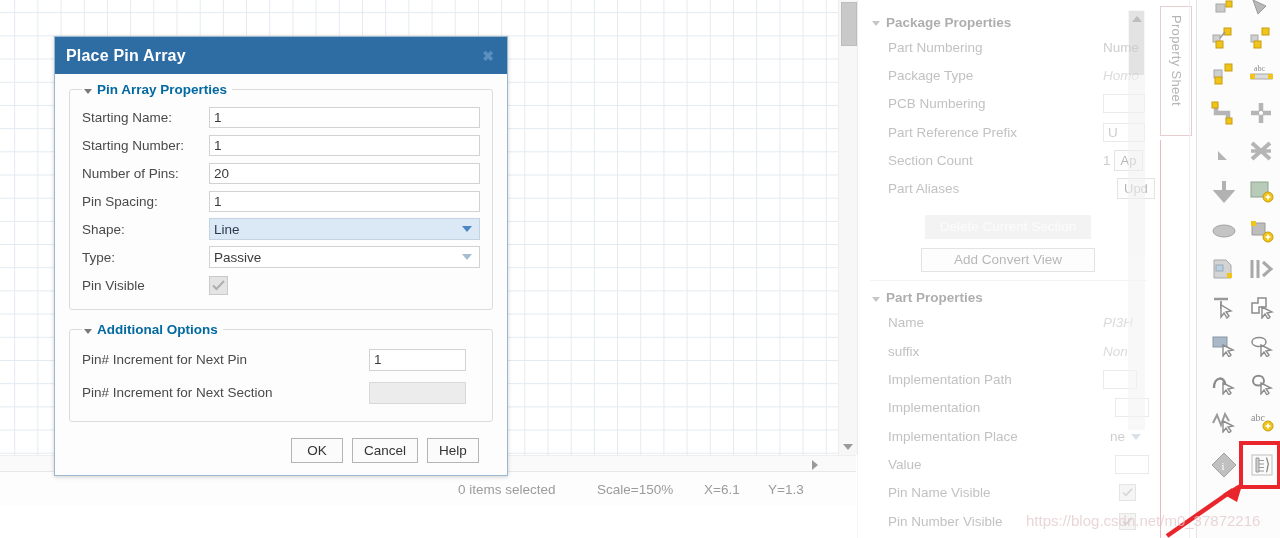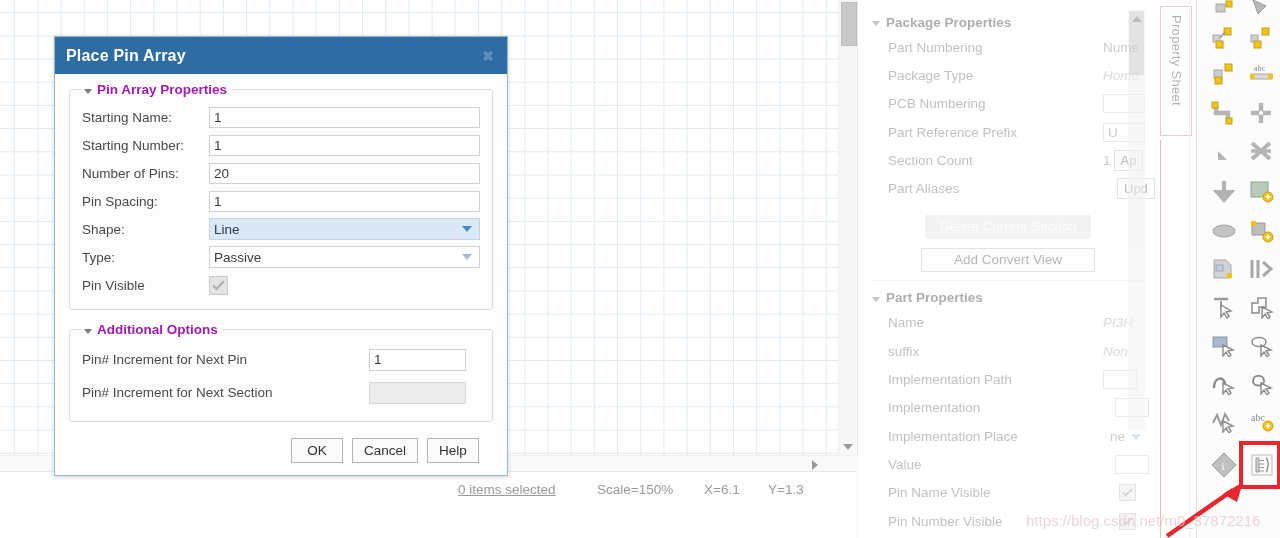--- a/index.html
+++ b/index.html
@@ -36,21 +36,21 @@
   }
   #hright{position:absolute;right:34px;top:2px;width:14px;height:13px;display:flex;align-items:center;justify-content:center;}
 
   
   #statusbar{
     position:absolute;left:0;top:471px;width:856px;height:34px;
     background:#fdfdfd;border-top:1px solid #e7e7e7;border-bottom:1px solid #e7e7e7;
     display:flex;align-items:center;color:#9b9b9b;font-size:13.5px;
   }
   #statusbar .st{position:absolute;}
-  #st-sel{left:458px;text-decoration:underline;}
+  #st-sel{left:458px;}
   #st-scale{left:597px;}
   #st-x{left:704px;}
   #st-y{left:768px;}
   #belowstatus{position:absolute;left:0;top:505px;width:856px;height:33px;background:#fff;}
 
   
   #dialog{
     position:absolute;left:54px;top:36px;width:452px;height:438px;
     background:#fdfdfd;border:1px solid #9bb6cf;
     box-shadow:0 1px 4px rgba(0,0,0,.18);
@@ -65,21 +65,21 @@
     color:#5b8fbe;font-size:14px;width:18px;height:18px;line-height:18px;text-align:center;
     cursor:pointer;user-select:none;font-weight:bold;
   }
   #dlg-body{padding:8px 14px 0 14px;}
 
   fieldset.grp{
     border:1px solid #dcdcdc;border-radius:3px;margin:0;padding:6px 12px 10px 12px;
     position:relative;
   }
   fieldset.grp legend{
-    padding:0 5px 0 2px;font-size:13.5px;font-weight:bold;color:#a21caf;
+    padding:0 5px 0 2px;font-size:13.5px;font-weight:bold;color:#0369a1;
     display:flex;align-items:center;gap:5px;
   }
   .caret{width:0;height:0;border-left:4.5px solid transparent;border-right:4.5px solid transparent;border-top:5px solid #7a7a7a;display:inline-block;margin-top:3px;}
 
   .row{display:flex;align-items:center;height:28px;}
   .row .lab{width:127px;color:#4a4a4a;font-size:13.5px;}
   .inp{
     flex:1;height:21px;border:1px solid #d2d2d2;background:#fff;
     font-size:13.5px;color:#3b3b3b;padding:0 4px;box-sizing:border-box;
     display:flex;align-items:center;

